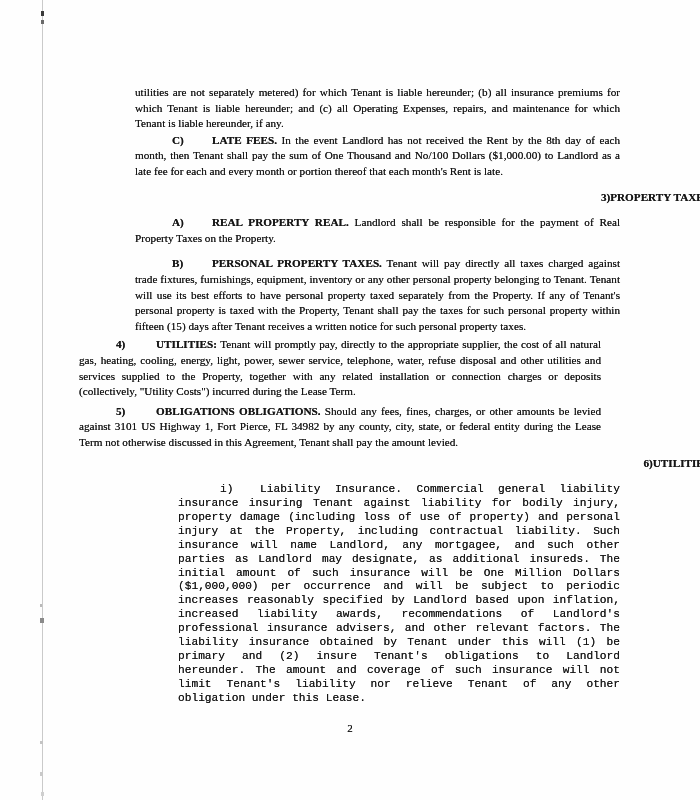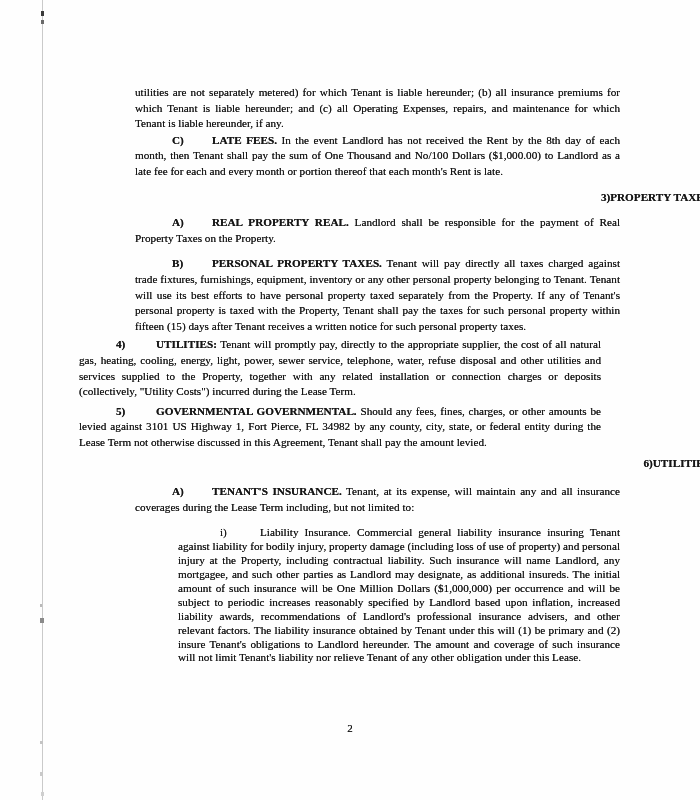--- a/index.html
+++ b/index.html
@@ -42,21 +42,21 @@
     font-size: 11.2px;
     line-height: 15.6px;
     text-align: justify;
     text-shadow: 0 0 0.4px rgba(20,20,20,0.85);
   }
   .norm { margin-left: 125px; width: 485px; }
   .wide { margin-left: 69px;  width: 522px; }
   .sub  { margin-left: 168px; width: 442px; line-height: 13.9px; }
   .norm.ind { text-indent: 37px; }
   .wide.ind { text-indent: 37px; }
-  .sub.ind  { text-indent: 42px; }
+  .sub.ind  { text-indent: 42px; font-family: Liberation Mono, monospace; }
   .sect { margin-left: 125px; text-align: right; }
   .b { font-weight: 700; }
   .lbl { display: inline-block; font-weight: 700; text-indent: 0; }
   .lbl.plain { font-weight: 400; }
   .w38 { width: 38px; }
   .w40 { width: 40px; }
   .page-number {
     position: absolute;
     left: 0; top: 722px;
     width: 700px;
@@ -86,25 +86,24 @@
     <p class="norm ind" style="margin-top:1px"><span class="lbl w40">C)</span><span class="b">LATE FEES.</span> <span>In the event Landlord has not received the Rent by the 8th day of each month, then Tenant shall pay the sum of One Thousand and No/100 Dollars ($1,000.00) to Landlord as a late fee for each and every month or portion thereof that each month's Rent is late.</span></p>
 
     <p class="sect" style="margin-top:10px"><span class="lbl w38">3)</span><span class="b">PROPERTY TAXES</span></p>
 
     <p class="norm ind" style="margin-top:10px"><span class="lbl w40">A)</span><span class="b">REAL PROPERTY REAL.</span> <span>Landlord shall be responsible for the payment of Real Property Taxes on the Property.</span></p>
 
     <p class="norm ind" style="margin-top:10px"><span class="lbl w40">B)</span><span class="b">PERSONAL PROPERTY TAXES.</span> <span>Tenant will pay directly all taxes charged against trade fixtures, furnishings, equipment, inventory or any other personal property belonging to Tenant.  Tenant will use its best efforts to have personal property taxed separately from the Property.  If any of Tenant's personal property is taxed with the Property, Tenant shall pay the taxes for such personal property within fifteen (15) days after Tenant receives a written notice for such personal property taxes.</span></p>
 
     <p class="wide ind" style="margin-top:3px"><span class="lbl w40">4)</span><span class="b">UTILITIES:</span> <span>Tenant will promptly pay, directly to the appropriate supplier, the cost of all natural gas, heating, cooling, energy, light, power, sewer service, telephone, water, refuse disposal and other utilities and services supplied to the Property, together with any related installation or connection charges or deposits (collectively, "Utility Costs") incurred during the Lease Term.</span></p>
 
-    <p class="wide ind" style="margin-top:4px"><span class="lbl w40">5)</span><span class="b">GOVERNMENTAL GOVERNMENTAL.</span> <span>Should any fees, fines, charges, or other amounts be levied against 3101 US Highway 1, Fort Pierce, FL 34982 by any county, city, state, or federal entity during the Lease Term not otherwise discussed in this Agreement, Tenant shall pay the amount levied.</span></p>
+    <p class="wide ind" style="margin-top:4px"><span class="lbl w40">5)</span><span class="b">OBLIGATIONS OBLIGATIONS.</span> <span>Should any fees, fines, charges, or other amounts be levied against 3101 US Highway 1, Fort Pierce, FL 34982 by any county, city, state, or federal entity during the Lease Term not otherwise discussed in this Agreement, Tenant shall pay the amount levied.</span></p>
 
     <p class="sect" style="margin-top:6px"><span class="lbl w38">6)</span><span class="b">UTILITIES</span></p>
 
-    <p class="norm ind" style="margin-top:12px"><span class="lbl w40">A)</span><span class="b">TENANT'S INSURANCE.</span> <span>Tenant, at its expense, will maintain any and all insurance coverages during the Lease Term including, but not limited to:</span></p>
 
     <p class="sub ind" style="margin-top:11px"><span class="lbl plain w40">i)</span><span>Liability Insurance.</span> <span>Commercial general liability insurance insuring Tenant against liability for bodily injury, property damage (including loss of use of property) and personal injury at the Property, including contractual liability.  Such insurance will name Landlord, any mortgagee, and such other parties as Landlord may designate, as additional insureds.  The initial amount of such insurance will be One Million Dollars ($1,000,000) per occurrence and will be subject to periodic increases reasonably specified by Landlord based upon inflation, increased liability awards, recommendations of Landlord's professional insurance advisers, and other relevant factors.  The liability insurance obtained by Tenant under this will (1) be primary and (2) insure Tenant's obligations to Landlord hereunder.  The amount and coverage of such insurance will not limit Tenant's liability nor relieve Tenant of any other obligation under this Lease.</span></p>
 
   </div>
 
   <div class="page-number">2</div>
 
 </div>
 
 </body></html>

